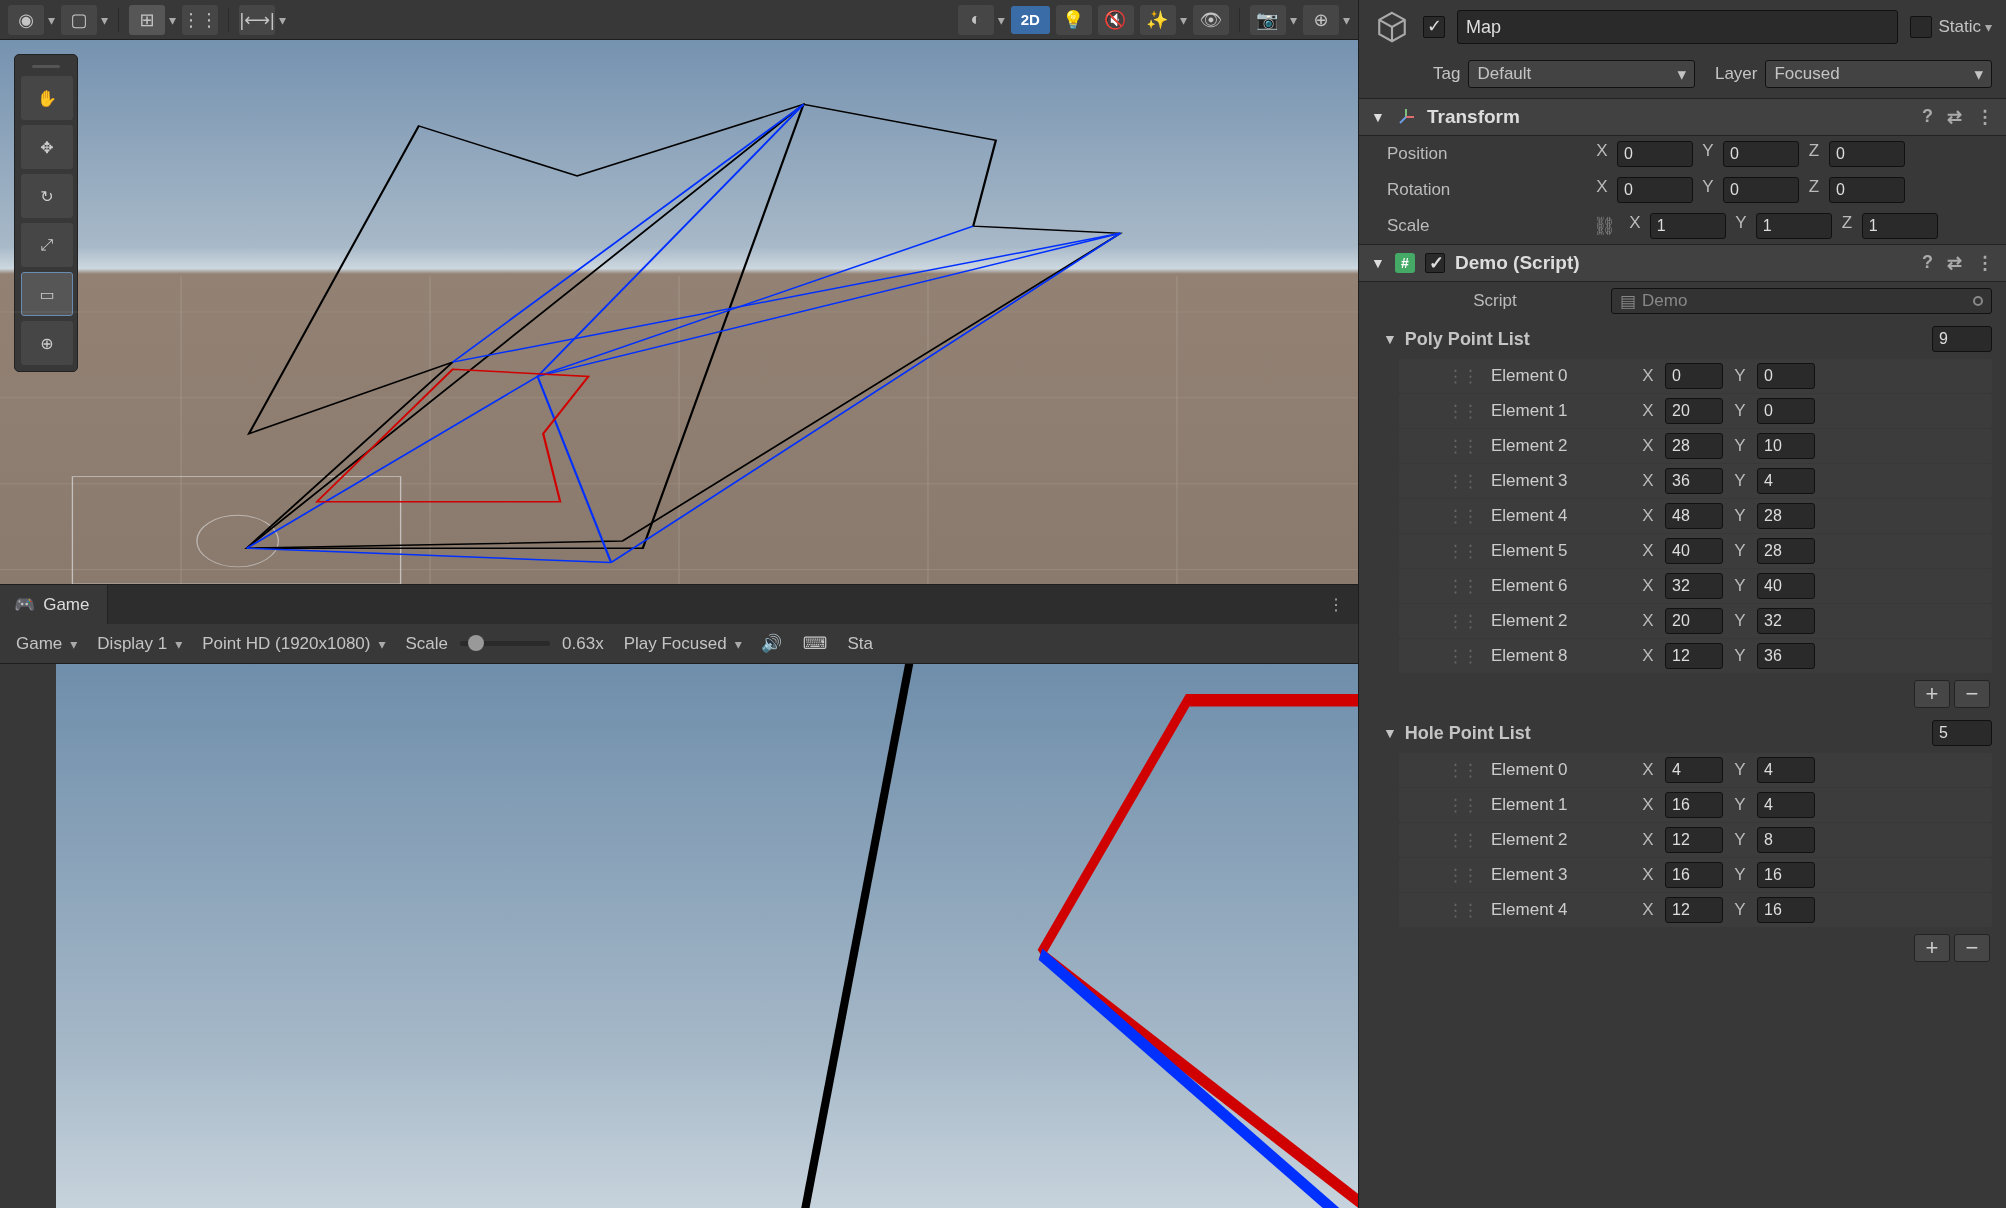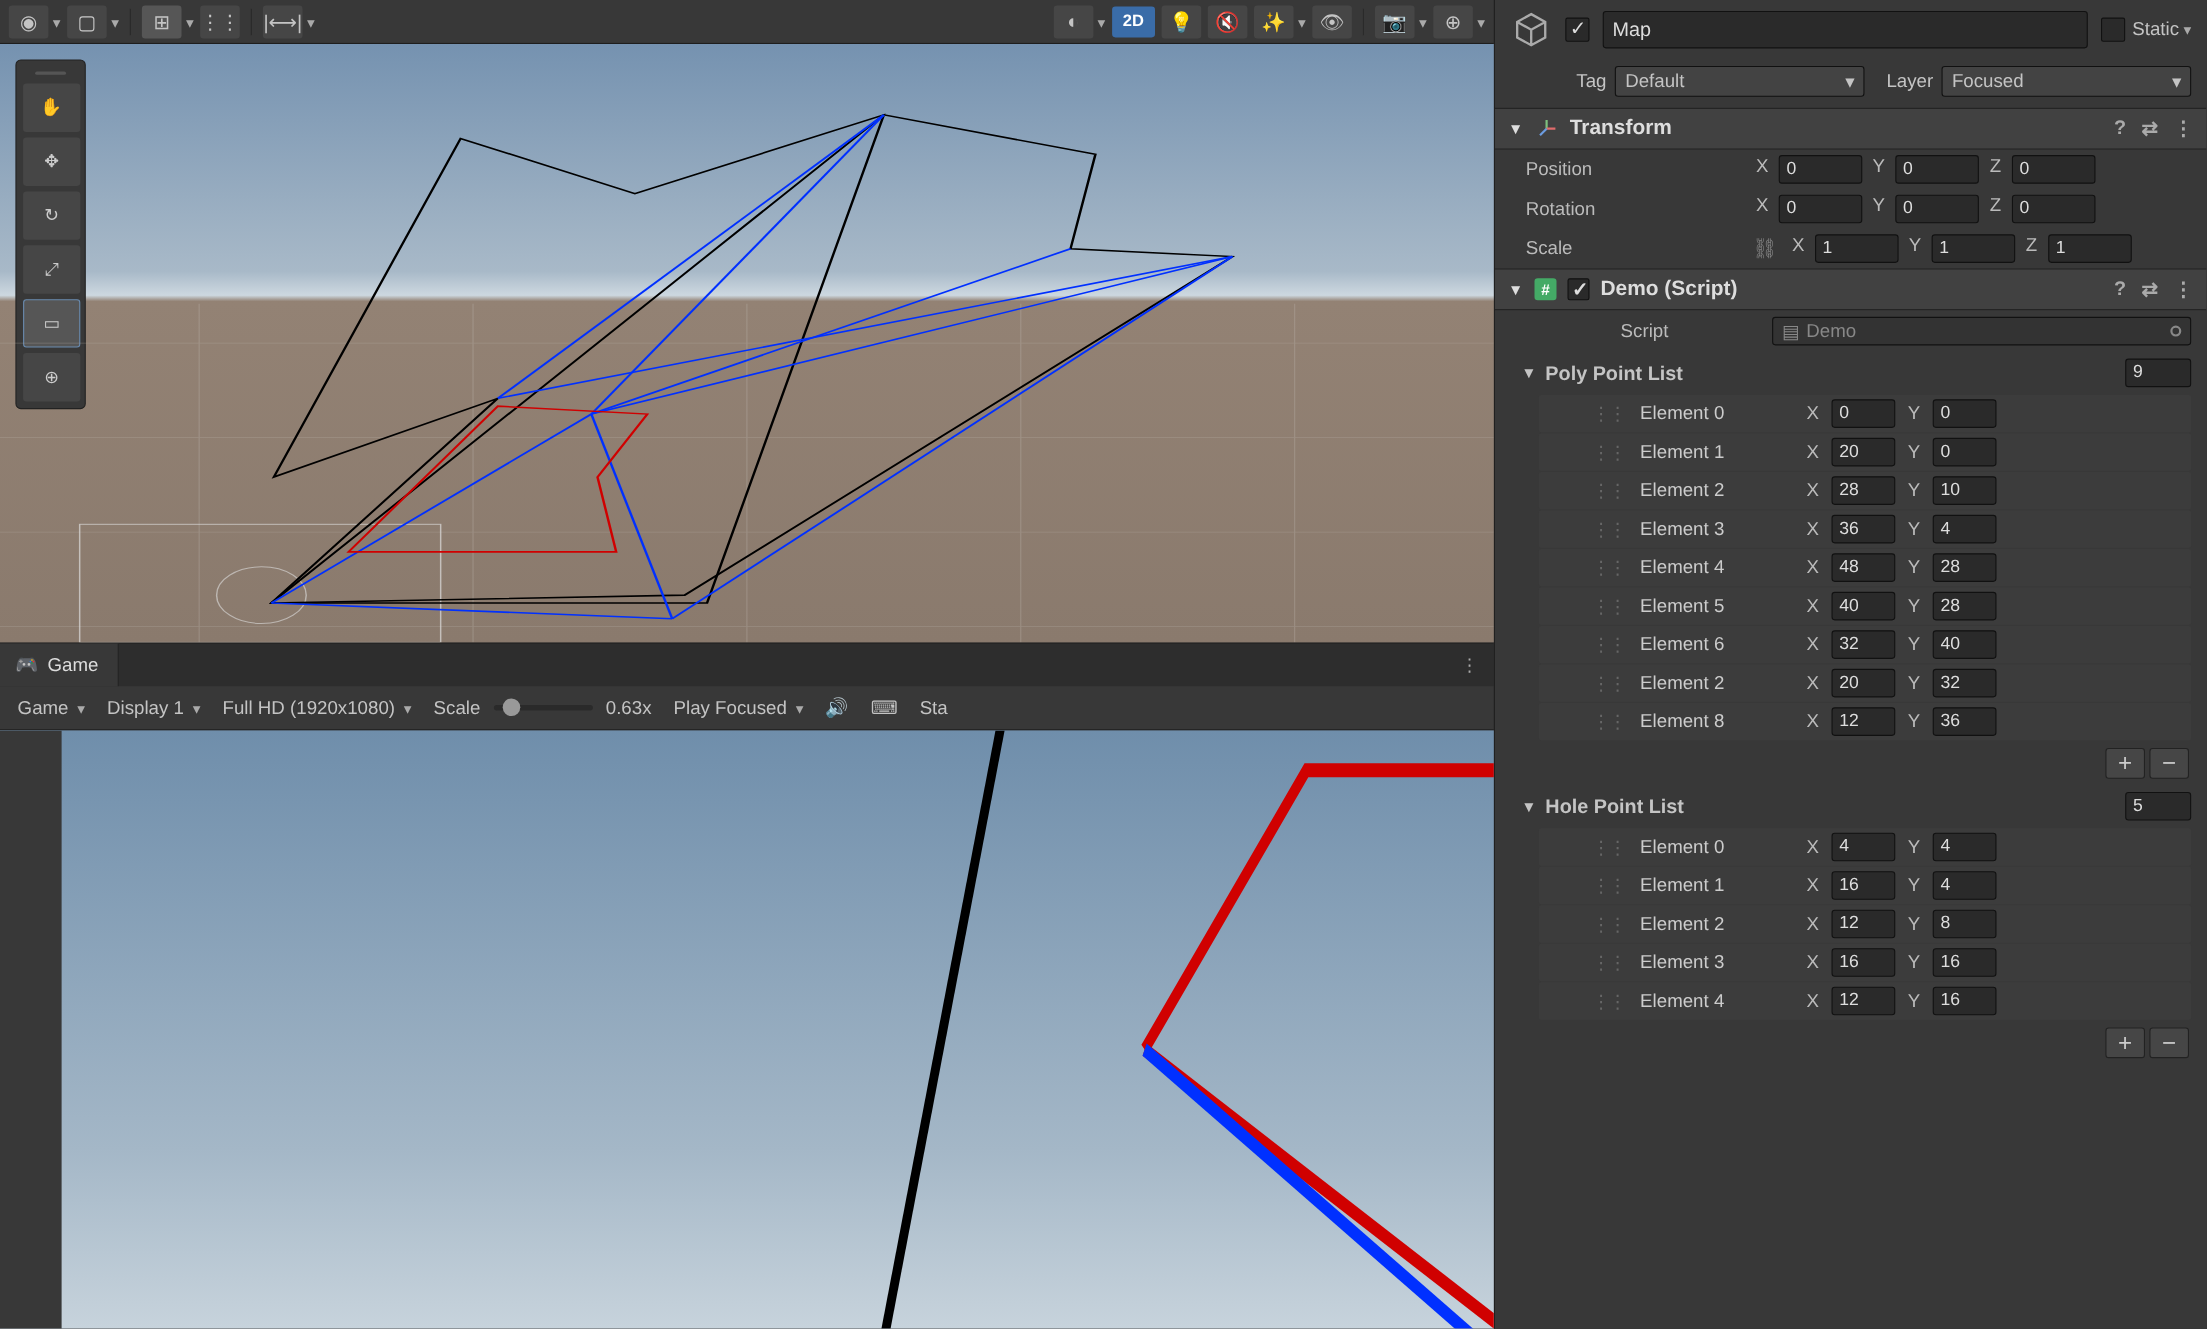--- a/index.html
+++ b/index.html
@@ -165,21 +165,21 @@
     <div class="game-toolbar">
       <div class="gsel">
           <span>Game</span>
           <span class="dd">▾</span>
         </div>
       <div class="gsel">
           <span>Display 1</span>
           <span class="dd">▾</span>
         </div>
       <div class="gsel">
-          <span>Full HD (1920x1080)</span>
+          <span>Point HD (1920x1080)</span>
           <span class="dd">▾</span>
         </div>
       <div class="gsel">
           <span>Scale</span>
         </div>
       <div class="slider">
           <div class="knob"></div>
         </div>
       <div class="gsel">
           <span>0.63x</span>

